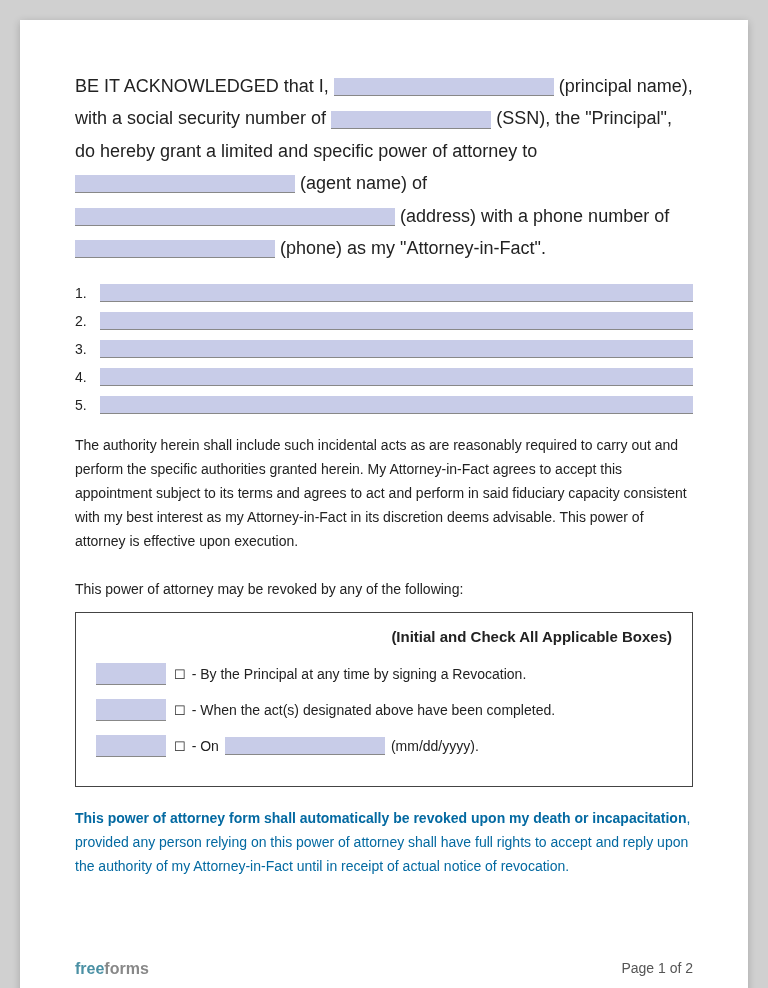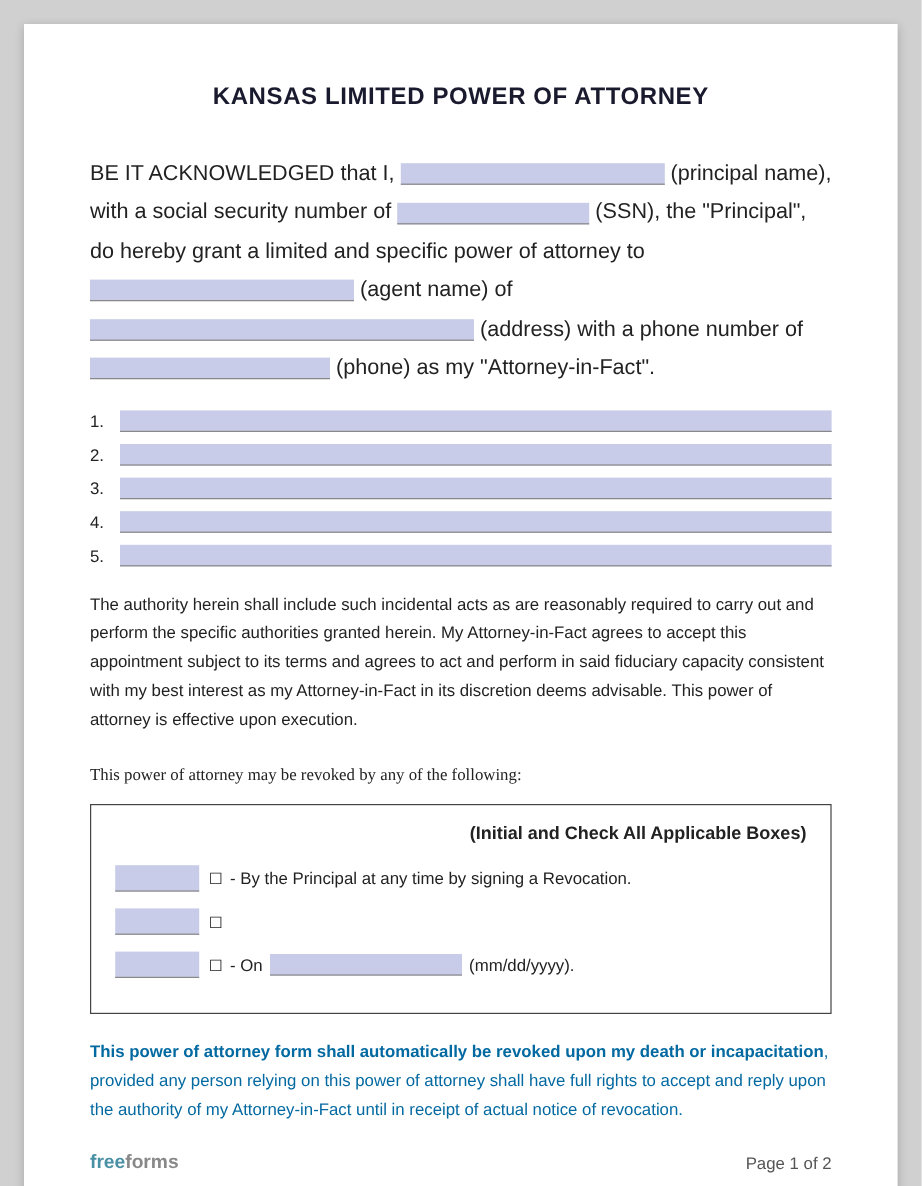--- a/index.html
+++ b/index.html
@@ -77,21 +77,20 @@
     .body-text {
       font-size: 14px;
       color: #222;
       line-height: 1.7;
       margin-bottom: 28px;
     }
     .revoke-header {
       font-size: 14px;
       color: #222;
       margin-bottom: 15px;
-      font-family: Liberation Serif, serif;
     }
     .initial-box {
       border: 1.5px solid #444;
       padding: 15px 20px;
       margin-bottom: 20px;
     }
     .initial-box-title {
       text-align: right;
       font-weight: bold;
       font-size: 15px;
@@ -132,21 +131,21 @@
       line-height: 1.7;
       margin-bottom: 18px;
     }
     .footer {
       position: absolute;
       bottom: 30px;
       left: 55px;
       right: 55px;
       display: flex;
       justify-content: space-between;
-      align-items: center;
+      align-items: flex-start;
     }
     .footer-brand {
       font-size: 16px;
       color: #555;
     }
     .footer-brand span.free {
       color: #4a90a4;
       font-weight: bold;
     }
     .footer-brand span.forms {
@@ -156,21 +155,20 @@
     .footer-page {
       font-size: 14px;
       color: #555;
     }
   </style>
 </head>
 <body>
 
 <div class="page">
 
-  <h1 class="doc-title">KANSAS LIMITED POWER OF ATTORNEY</h1>
 
   <div class="intro-block">
     <span>BE IT ACKNOWLEDGED that I,</span>
     <span class="field-input field-principal"></span>
     <span>(principal name), with a social security number of</span>
     <span class="field-input field-ssn"></span>
     <span>(SSN), the "Principal", do hereby grant a limited and specific power of attorney to</span>
     <span class="field-input field-agent"></span>
     <span>(agent name) of</span>
     <span class="field-input field-address"></span>
@@ -212,20 +210,21 @@
 
     <div class="initial-row">
       <div class="initial-field"></div>
       <span class="checkbox-char">☐</span>
       <span>- By the Principal at any time by signing a Revocation.</span>
     </div>
 
     <div class="initial-row">
       <div class="initial-field"></div>
       <span class="checkbox-char">☐</span>
+      <span>- When the act(s) designated above have been completed.</span>
     </div>
 
     <div class="initial-row">
       <div class="initial-field"></div>
       <span class="checkbox-char">☐</span>
       <span>- On</span>
       <span class="date-field" style="display:inline-block; background:#c8cce8; border-bottom:1px solid #888; height:18px; width:160px; vertical-align:middle; margin:0 6px;"></span>
       <span>(mm/dd/yyyy).</span>
     </div>
   </div>

